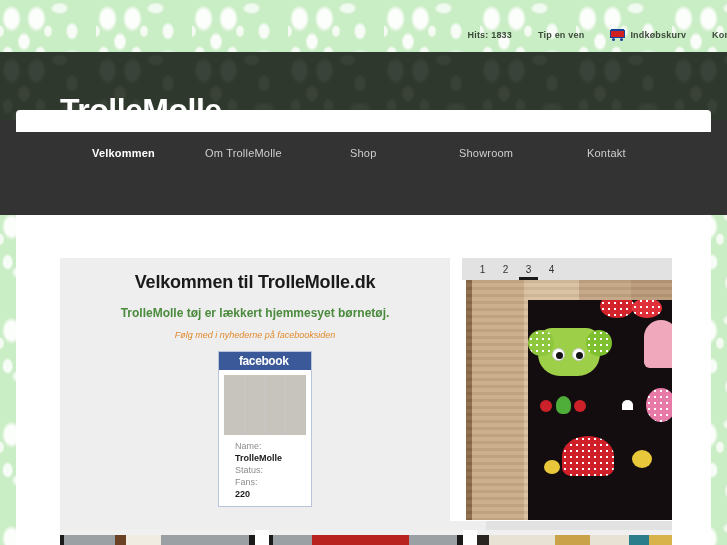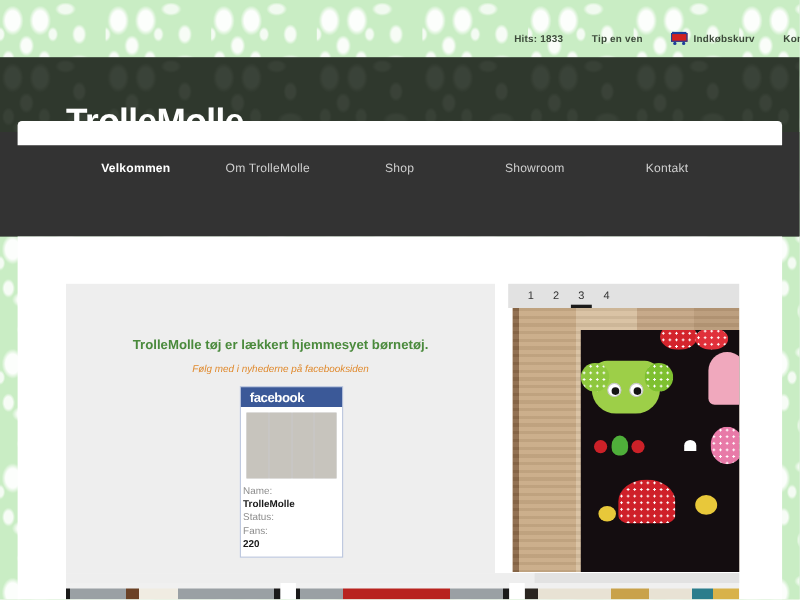--- a/index.html
+++ b/index.html
@@ -151,34 +151,34 @@
     text-align:center; font-size:9px; font-style:italic; font-weight:normal; color:#e08a2e;
   }
 
   
   .fb-widget {
     position:absolute; left:158px; top:93px; width:94px;
     background:#ffffff; border:1px solid #b8c4dc; box-sizing:border-box;
   }
   .fb-bar {
     height:18px; background:#3b5998;
-    display:flex; align-items:center; padding-left:8px;
+    display:flex; align-items:center; padding-left:20px;
     box-sizing:border-box;
   }
   .fb-bar-label { color:#ffffff; font-size:12px; font-weight:bold; letter-spacing:-0.4px; }
   .fb-photo {
     margin:5px; height:60px;
     display:flex; gap:1px; overflow:hidden; background:#c9c9c9;
   }
   .fb-photo .garment { flex:1; position:relative; background:#c7c4bd; }
   .g1 { background: linear-gradient(180deg,#1c1c1c 0 45%, #7d1f33 45% 100%); }
   .g2 { background: linear-gradient(180deg,#8c8c8c 0 48%, #4a4a52 48% 100%); }
   .g3 { background: linear-gradient(180deg,#c7215f 0 72%, #5a2038 72% 100%); }
   .g4 { background: linear-gradient(180deg,#7a2a3a 0 42%, #82c030 42% 100%); }
-  .fb-meta { padding:0 6px 6px 2px; }
+  .fb-meta { padding:0 6px 6px 16px; }
   .fb-key { font-size:9px; color:#8d8d8d; line-height:12px; }
   .fb-val { font-size:9px; color:#1a1a1a; font-weight:bold; line-height:12px; }
 
   
   .gallery {
     position:absolute; left:462px; top:258px; width:210px; height:263px;
     z-index: 4;
   }
   .gal-tabs {
     position:absolute; left:0; top:0; width:210px; height:22px;
@@ -290,20 +290,21 @@
   <div class="nav-item active" style="left:92px">Velkommen</div>
   <div class="nav-item" style="left:205px">Om TrolleMolle</div>
   <div class="nav-item" style="left:350px">Shop</div>
   <div class="nav-item" style="left:459px">Showroom</div>
   <div class="nav-item" style="left:587px">Kontakt</div>
 </div>
 
 <div class="page-white"></div>
 
 <div class="content-panel">
+  <div class="h1-welcome">Velkommen til TrolleMolle.dk</div>
   <div class="h2-green">TrolleMolle tøj er lækkert hjemmesyet børnetøj.</div>
   <div class="p-orange">Følg med i nyhederne på facebooksiden</div>
 
   <div class="fb-widget">
     <div class="fb-bar">
       <span class="fb-bar-label">facebook</span>
     </div>
     <div class="fb-photo">
       <div class="garment g1"></div>
       <div class="garment g2"></div>

